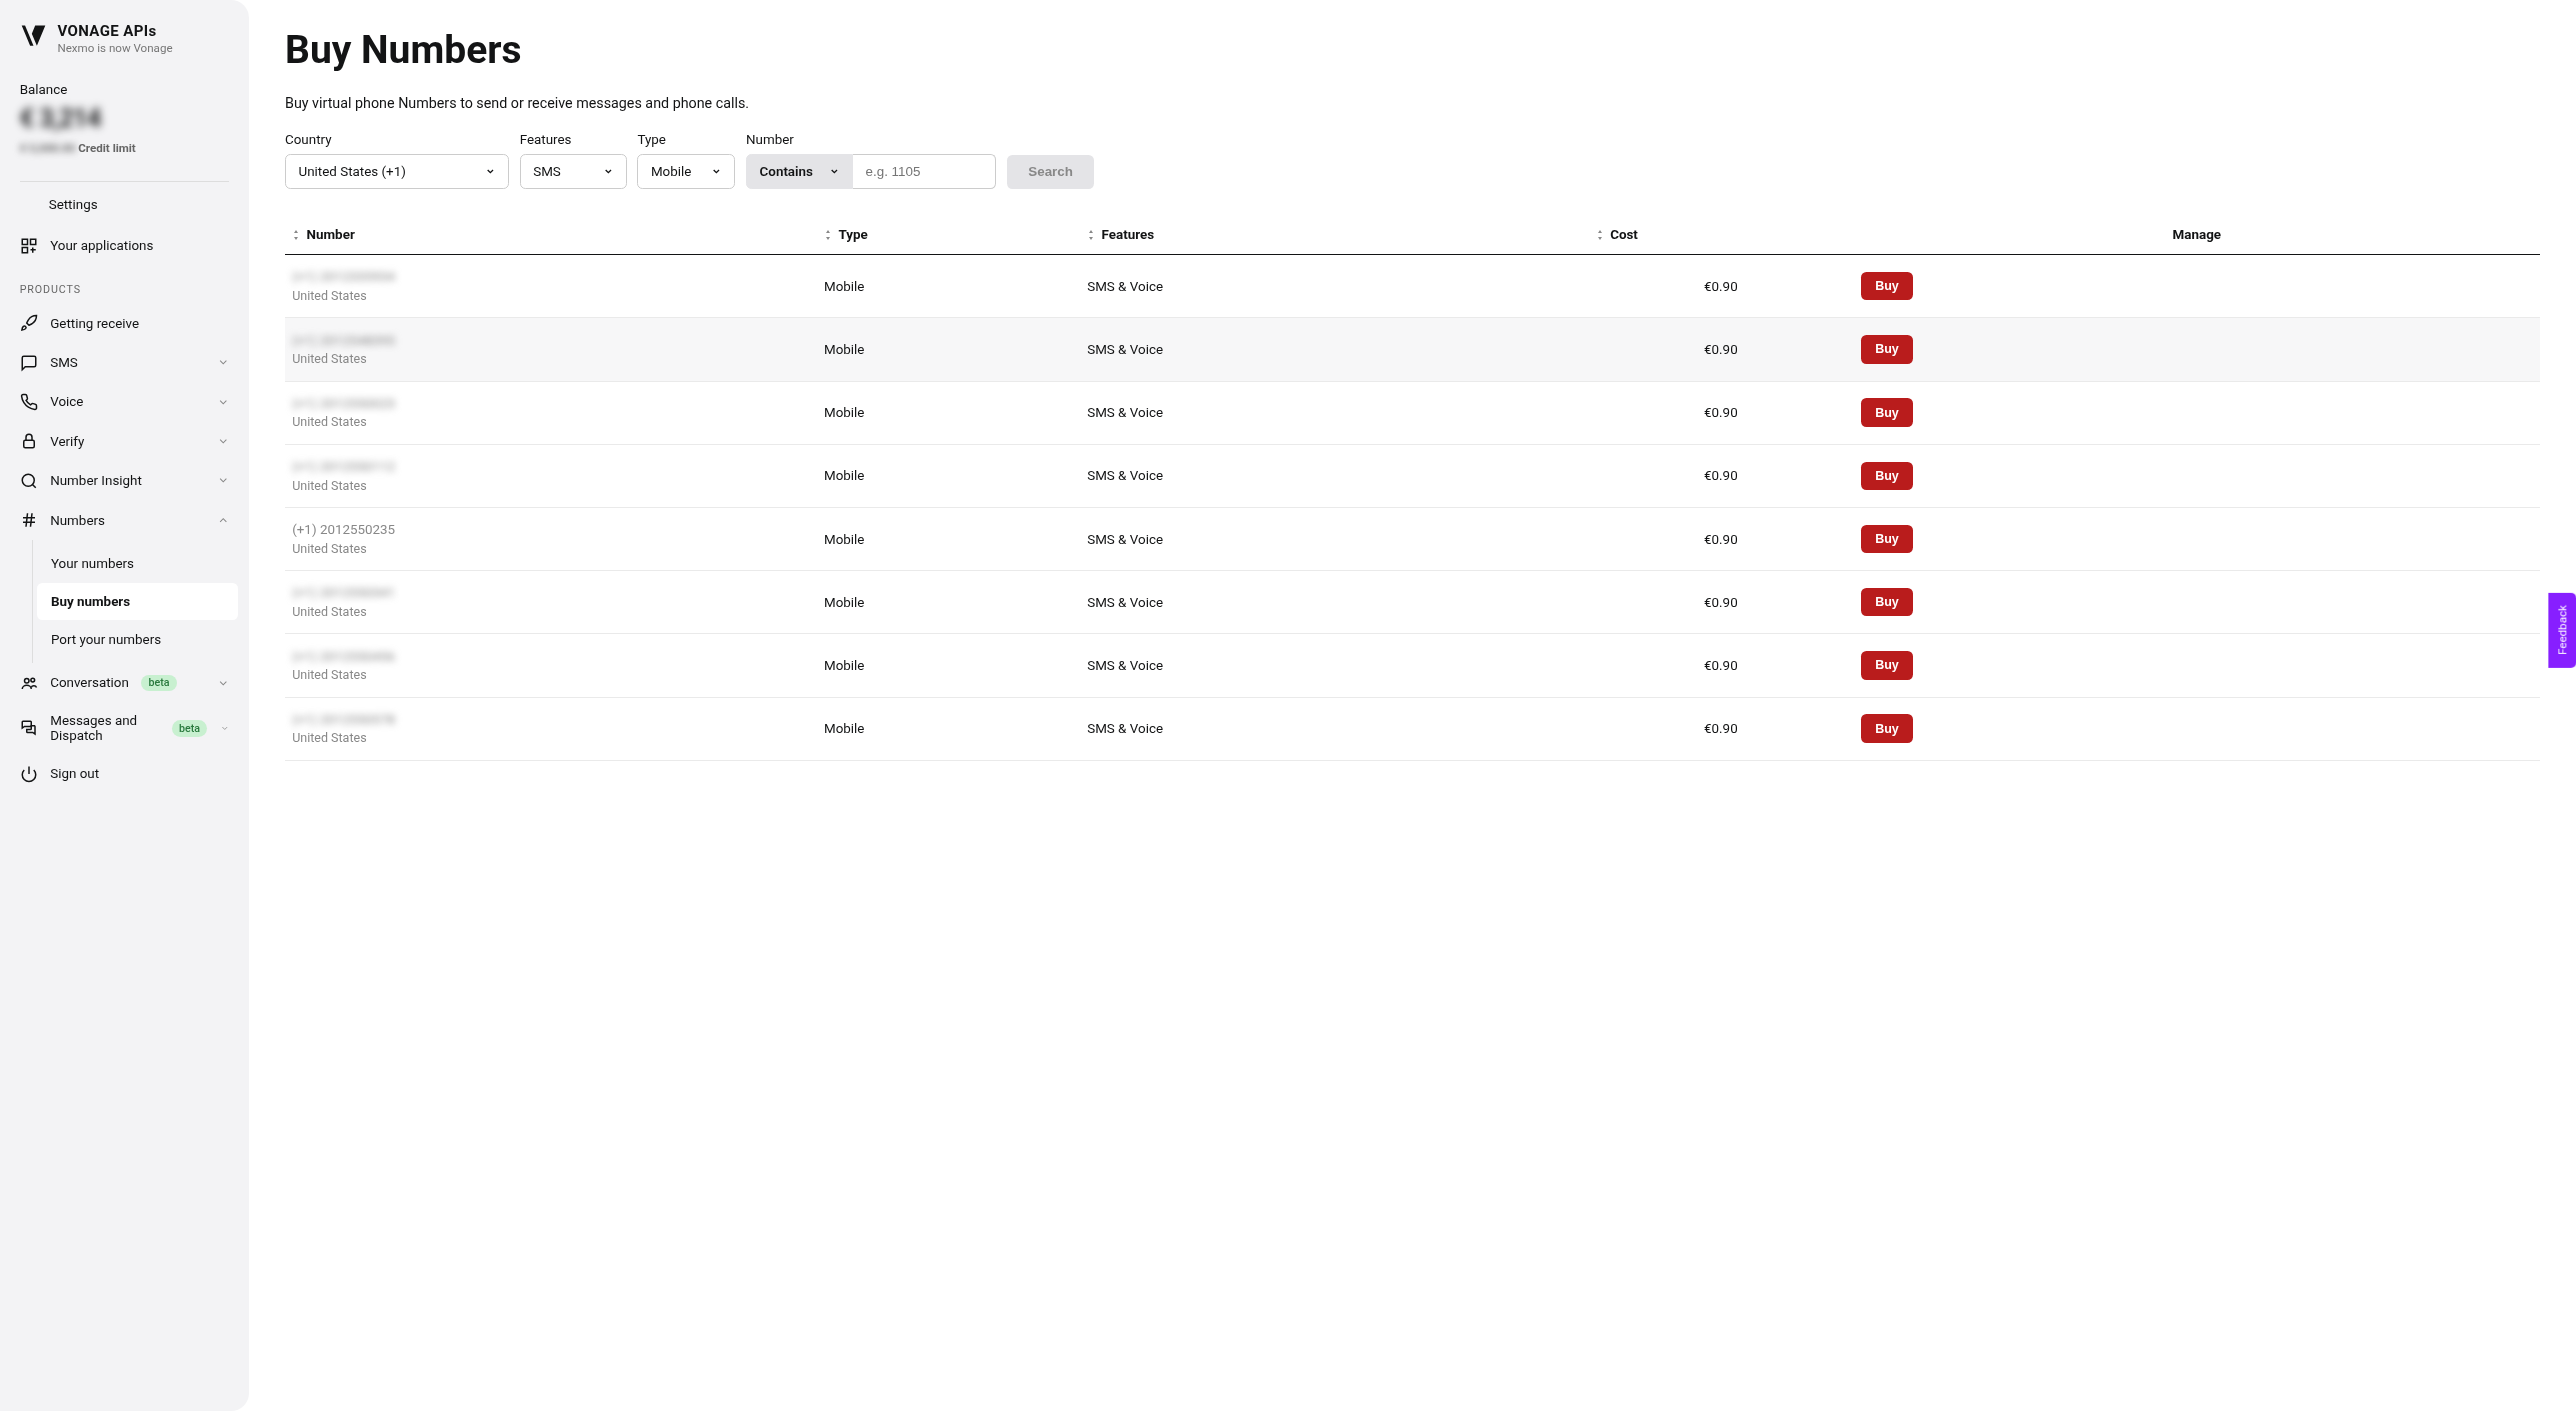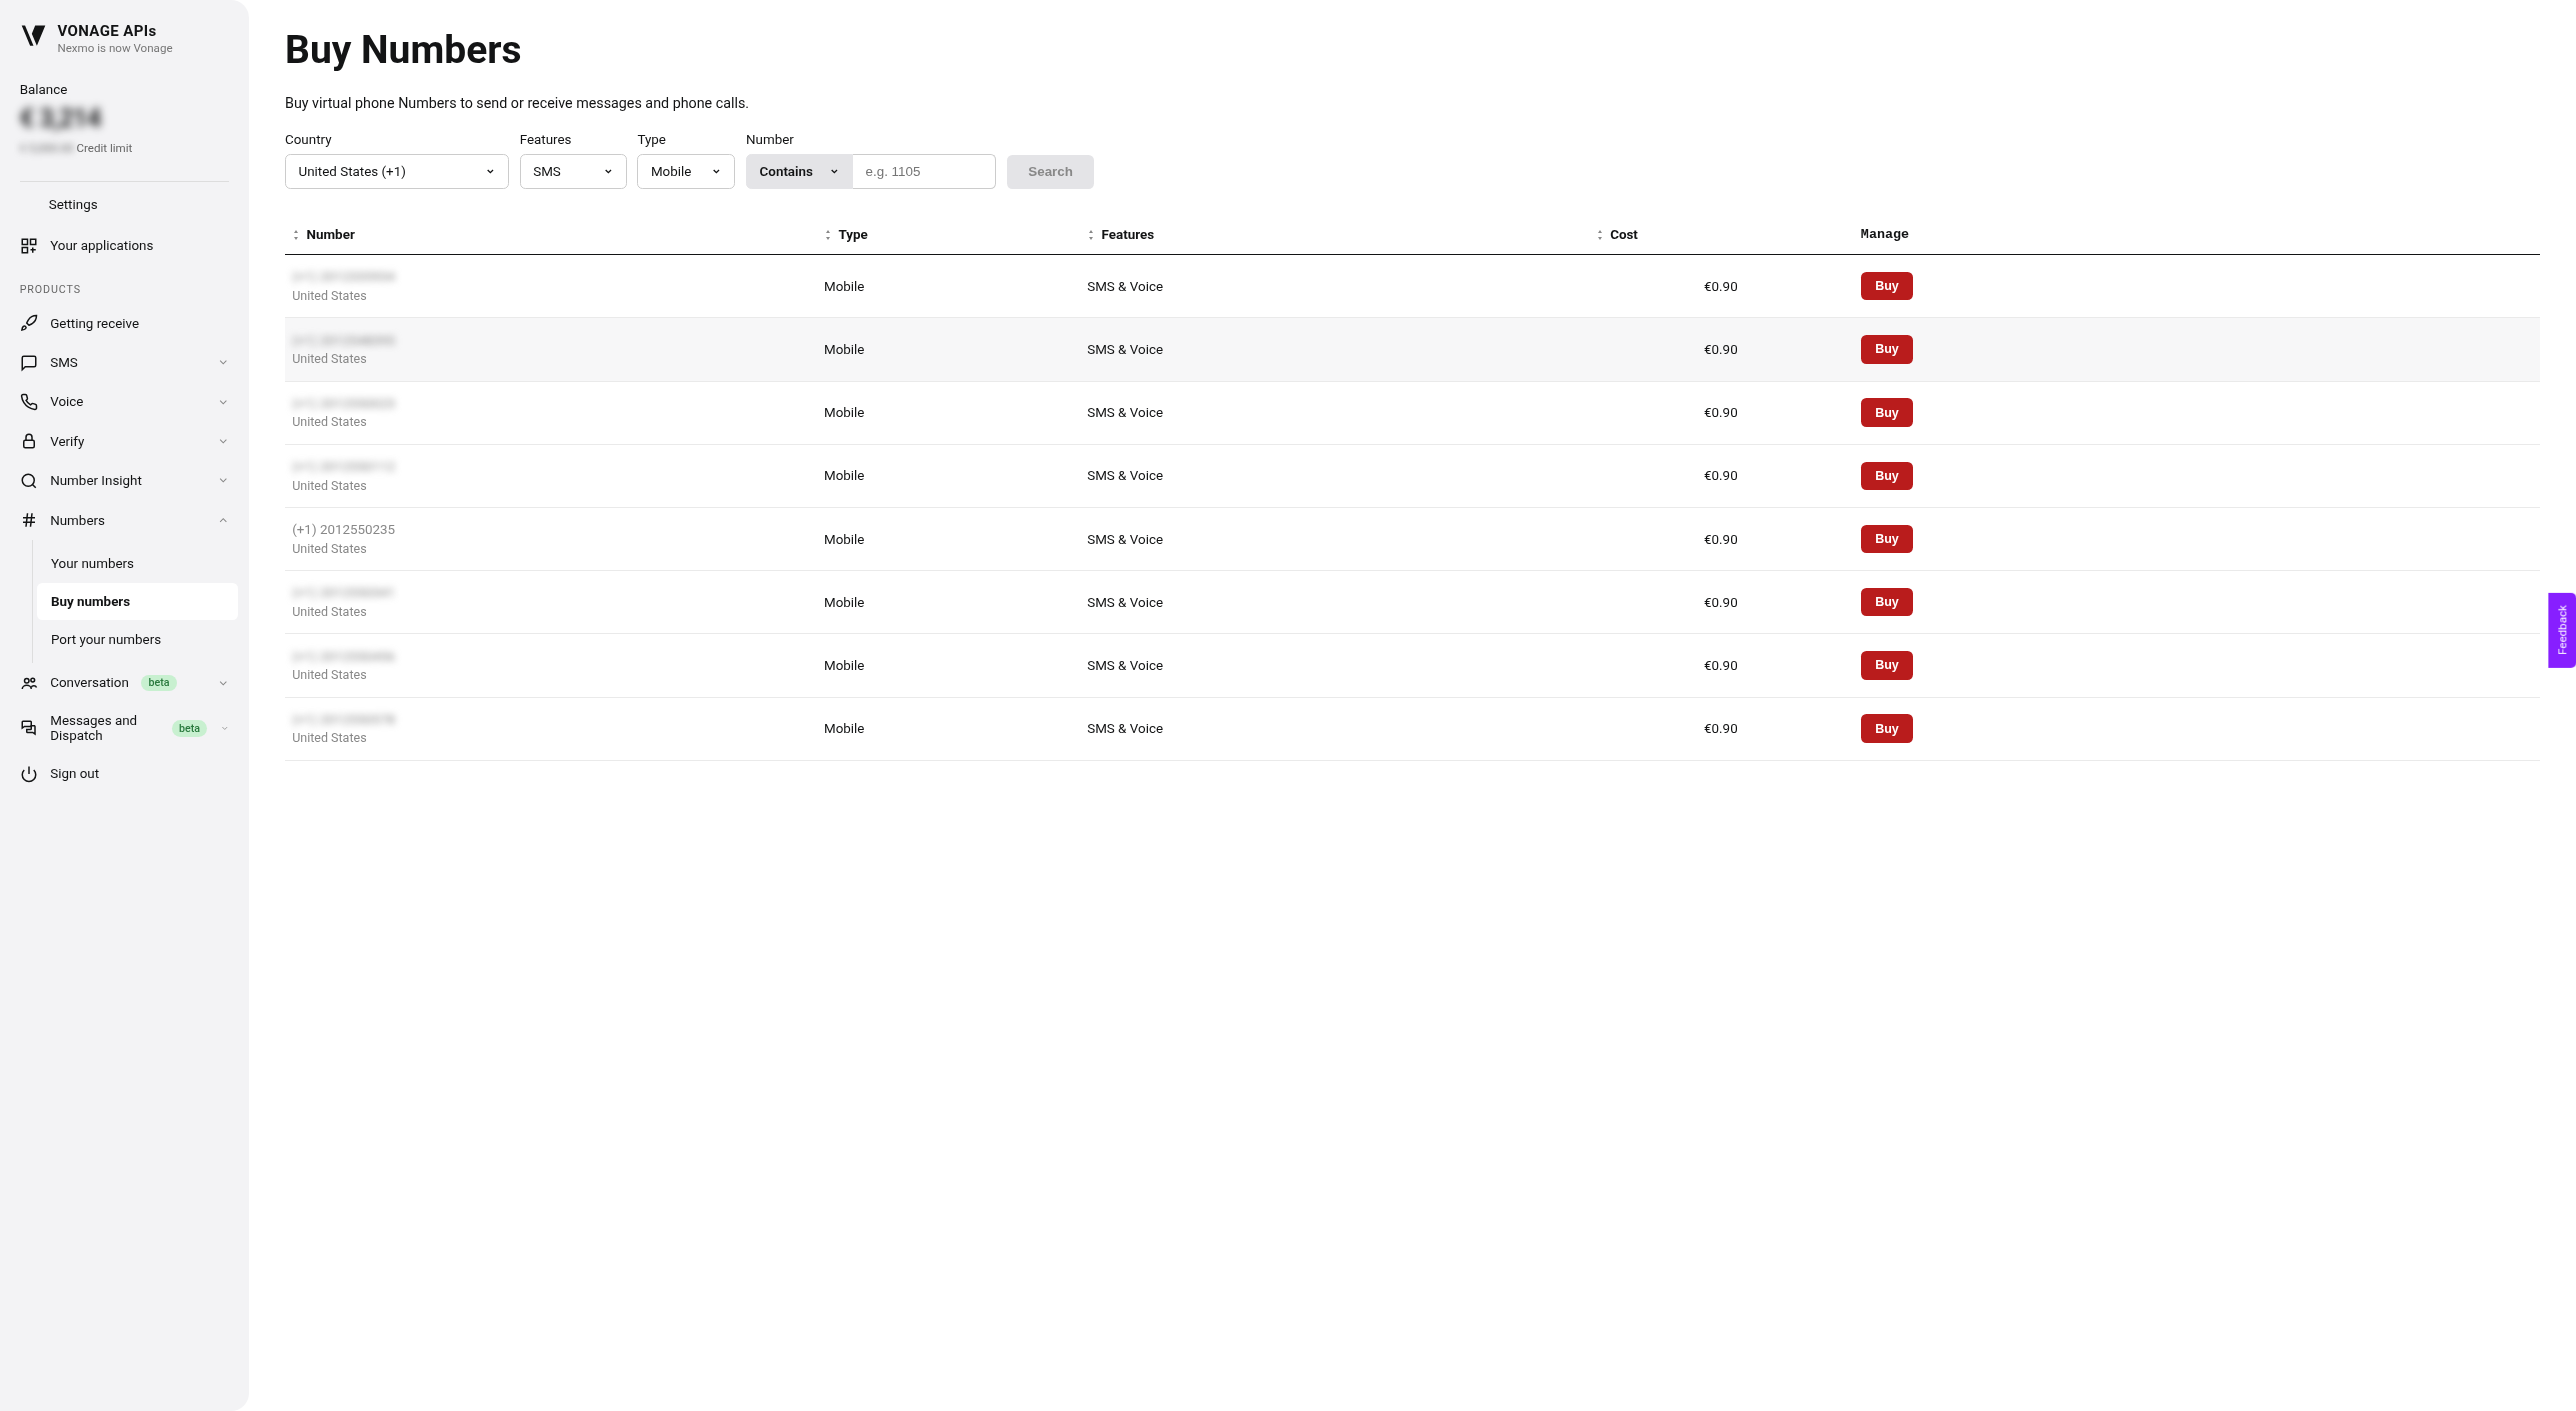--- a/index.html
+++ b/index.html
@@ -6,21 +6,21 @@
 body { font-family: -apple-system, BlinkMacSystemFont, "Segoe UI", Roboto, Helvetica, Arial, sans-serif; color: #131415; background: #fff; font-size: 14.3px; }
 .layout { display: flex; min-height: 100vh; }
 .sidebar { width: 249px; background: #f3f3f5; border-radius: 0 18px 18px 0; padding: 21.5px 0 18px 0; flex-shrink: 0; }
 .brand { display: flex; align-items: flex-start; gap: 10.7px; padding: 0 19.7px 18px 19.7px; }
 .brand-logo { width: 27px; height: 27px; flex-shrink: 0; }
 .brand-text .brand-title { font-weight: 700; font-size: 15px; letter-spacing: 0.4px; }
 .brand-text .brand-sub { font-size: 11.6px; color: #777; margin-top: 1.8px; }
 .balance-block { padding: 9px 19.7px 16px 19.7px; }
 .balance-label { font-size: 13.4px; color: #131415; margin-bottom: 7.2px; }
 .balance-amount { filter: blur(4.5px); font-size: 25px; font-weight: 700; letter-spacing: -0.4px; }
-.balance-credit { font-size: 11.6px; color: #666; margin-top: 7.2px; }
+.balance-credit { font-size: 11.6px; color: #666; margin-top: 7.2px; font-weight: bold; }
 .balance-credit .blur { filter: blur(3.6px); }
 .sub-nav { margin: 10.7px 19.7px 0 19.7px; border-top: 0.9px solid #ddd; }
 .sub-nav-item { padding: 14.3px 0 14.3px 29px; font-size: 13.4px; cursor: pointer; }
 .side-item { display: flex; align-items: center; gap: 12.5px; padding: 10.7px 19.7px; cursor: pointer; font-size: 13.4px; position: relative; }
 .side-item .icon { width: 18px; height: 18px; flex-shrink: 0; color: #131415; }
 .side-item .chev { margin-left: auto; width: 12.5px; height: 12.5px; color: #888; }
 .section-heading { padding: 18px 19.7px 7.2px 19.7px; font-size: 10.7px; letter-spacing: 0.9px; color: #666; }
 .badge { background: #c8f0d0; color: #2a7a3e; font-size: 10.7px; padding: 1.8px 7.2px; border-radius: 9px; font-weight: 500; }
 .sub-menu { margin-left: 32px; border-left: 0.9px solid #ddd; padding: 3.6px 0; }
 .sub-menu-item { padding: 10.7px 14.3px; font-size: 13.4px; cursor: pointer; border-radius: 5.4px; margin: 1.8px 10.7px 1.8px 3.6px; }
@@ -244,21 +244,21 @@
       <button class="search-btn">Search</button>
     </div>
 
     <table>
       <thead>
         <tr>
           <th><span class="sort-icon"></span><span>Number</span></th>
           <th><span class="sort-icon"></span><span>Type</span></th>
           <th><span class="sort-icon"></span><span>Features</span></th>
           <th style="text-align:center;"><span class="sort-icon"></span><span>Cost</span></th>
-          <th style="text-align:left;padding-left:116px;font-family:Liberation Mono, monospace;"><span>Manage</span></th>
+          <th style="text-align:center;padding-left:116px;"><span>Manage</span></th>
         </tr>
       </thead>
       <tbody id="table-body">
           <tr>
             <td>
               <div class="num-cell">
                 <div class="num">(+1) 2012335934</div>
                 <div class="country">United States</div>
               </div>
             </td>

